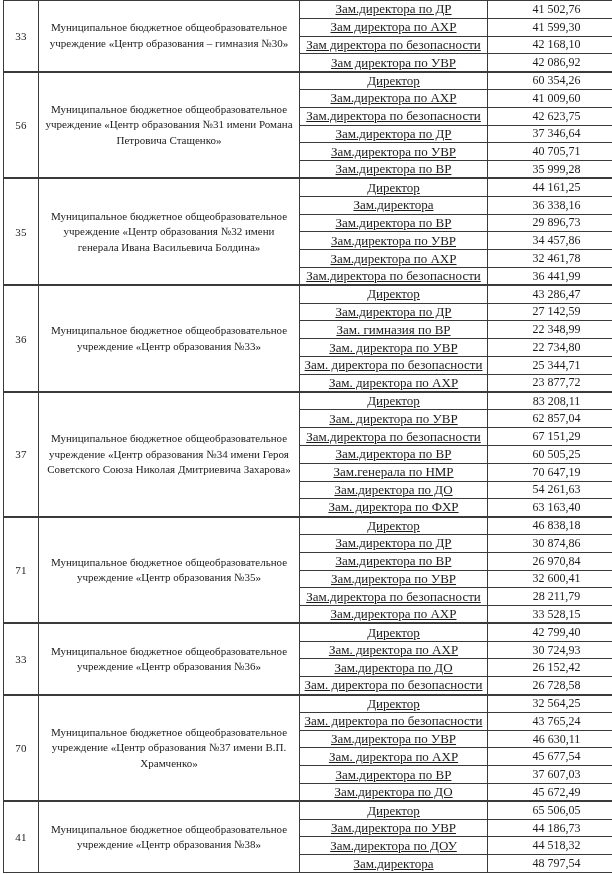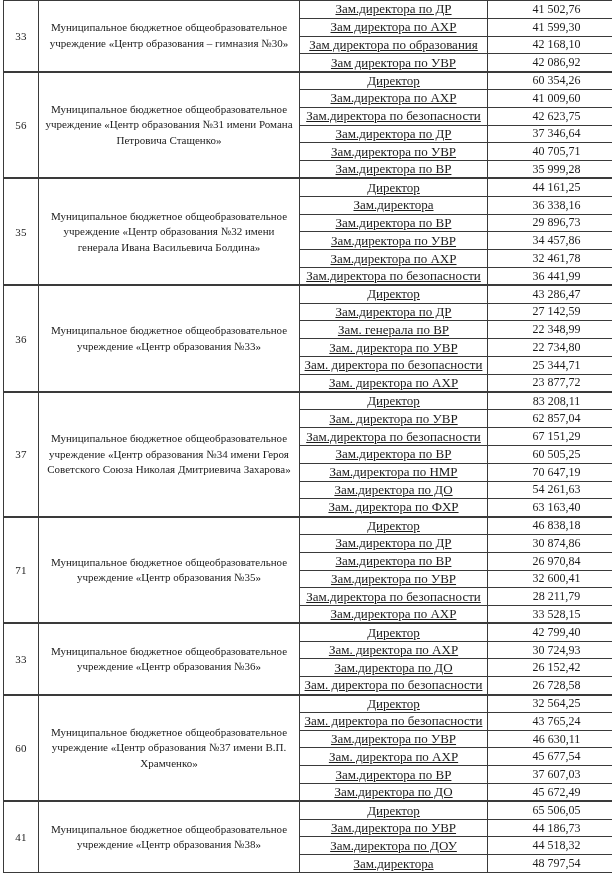--- a/index.html
+++ b/index.html
@@ -75,21 +75,21 @@
           <td class="num" rowspan="4">33</td>
           <td class="inst" rowspan="4">Муниципальное бюджетное общеобразовательное учреждение «Центр образования – гимназия №30»</td>
           <td class="pos">Зам.директора по ДР</td>
           <td class="val">41 502,76</td>
         </tr>
         <tr>
           <td class="pos">Зам директора по АХР</td>
           <td class="val">41 599,30</td>
         </tr>
         <tr>
-          <td class="pos">Зам директора по образования</td>
+          <td class="pos">Зам директора по безопасности</td>
           <td class="val">42 168,10</td>
         </tr>
         <tr>
           <td class="pos">Зам директора по УВР</td>
           <td class="val">42 086,92</td>
         </tr>
         <tr class="group-start">
           <td class="num" rowspan="6">56</td>
           <td class="inst" rowspan="6">Муниципальное бюджетное общеобразовательное учреждение «Центр образования №31 имени Романа Петровича Стащенко»</td>
           <td class="pos">Директор</td>
@@ -145,21 +145,21 @@
           <td class="num" rowspan="6">36</td>
           <td class="inst" rowspan="6">Муниципальное бюджетное общеобразовательное учреждение «Центр образования №33»</td>
           <td class="pos">Директор</td>
           <td class="val">43 286,47</td>
         </tr>
         <tr>
           <td class="pos">Зам.директора по ДР</td>
           <td class="val">27 142,59</td>
         </tr>
         <tr>
-          <td class="pos">Зам. генерала по ВР</td>
+          <td class="pos">Зам. гимназия по ВР</td>
           <td class="val">22 348,99</td>
         </tr>
         <tr>
           <td class="pos">Зам. директора по УВР</td>
           <td class="val">22 734,80</td>
         </tr>
         <tr>
           <td class="pos">Зам. директора по безопасности</td>
           <td class="val">25 344,71</td>
         </tr>
@@ -179,21 +179,21 @@
         </tr>
         <tr>
           <td class="pos">Зам.директора по безопасности</td>
           <td class="val">67 151,29</td>
         </tr>
         <tr>
           <td class="pos">Зам.директора по ВР</td>
           <td class="val">60 505,25</td>
         </tr>
         <tr>
-          <td class="pos">Зам.директора по НМР</td>
+          <td class="pos">Зам.генерала по НМР</td>
           <td class="val">70 647,19</td>
         </tr>
         <tr>
           <td class="pos">Зам.директора по ДО</td>
           <td class="val">54 261,63</td>
         </tr>
         <tr>
           <td class="pos">Зам. директора по ФХР</td>
           <td class="val">63 163,40</td>
         </tr>
@@ -235,21 +235,21 @@
         </tr>
         <tr>
           <td class="pos">Зам.директора по ДО</td>
           <td class="val">26 152,42</td>
         </tr>
         <tr>
           <td class="pos">Зам. директора по безопасности</td>
           <td class="val">26 728,58</td>
         </tr>
         <tr class="group-start">
-          <td class="num" rowspan="6">60</td>
+          <td class="num" rowspan="6">70</td>
           <td class="inst" rowspan="6">Муниципальное бюджетное общеобразовательное учреждение «Центр образования №37 имени В.П. Храмченко»</td>
           <td class="pos">Директор</td>
           <td class="val">32 564,25</td>
         </tr>
         <tr>
           <td class="pos">Зам. директора по безопасности</td>
           <td class="val">43 765,24</td>
         </tr>
         <tr>
           <td class="pos">Зам.директора по УВР</td>

